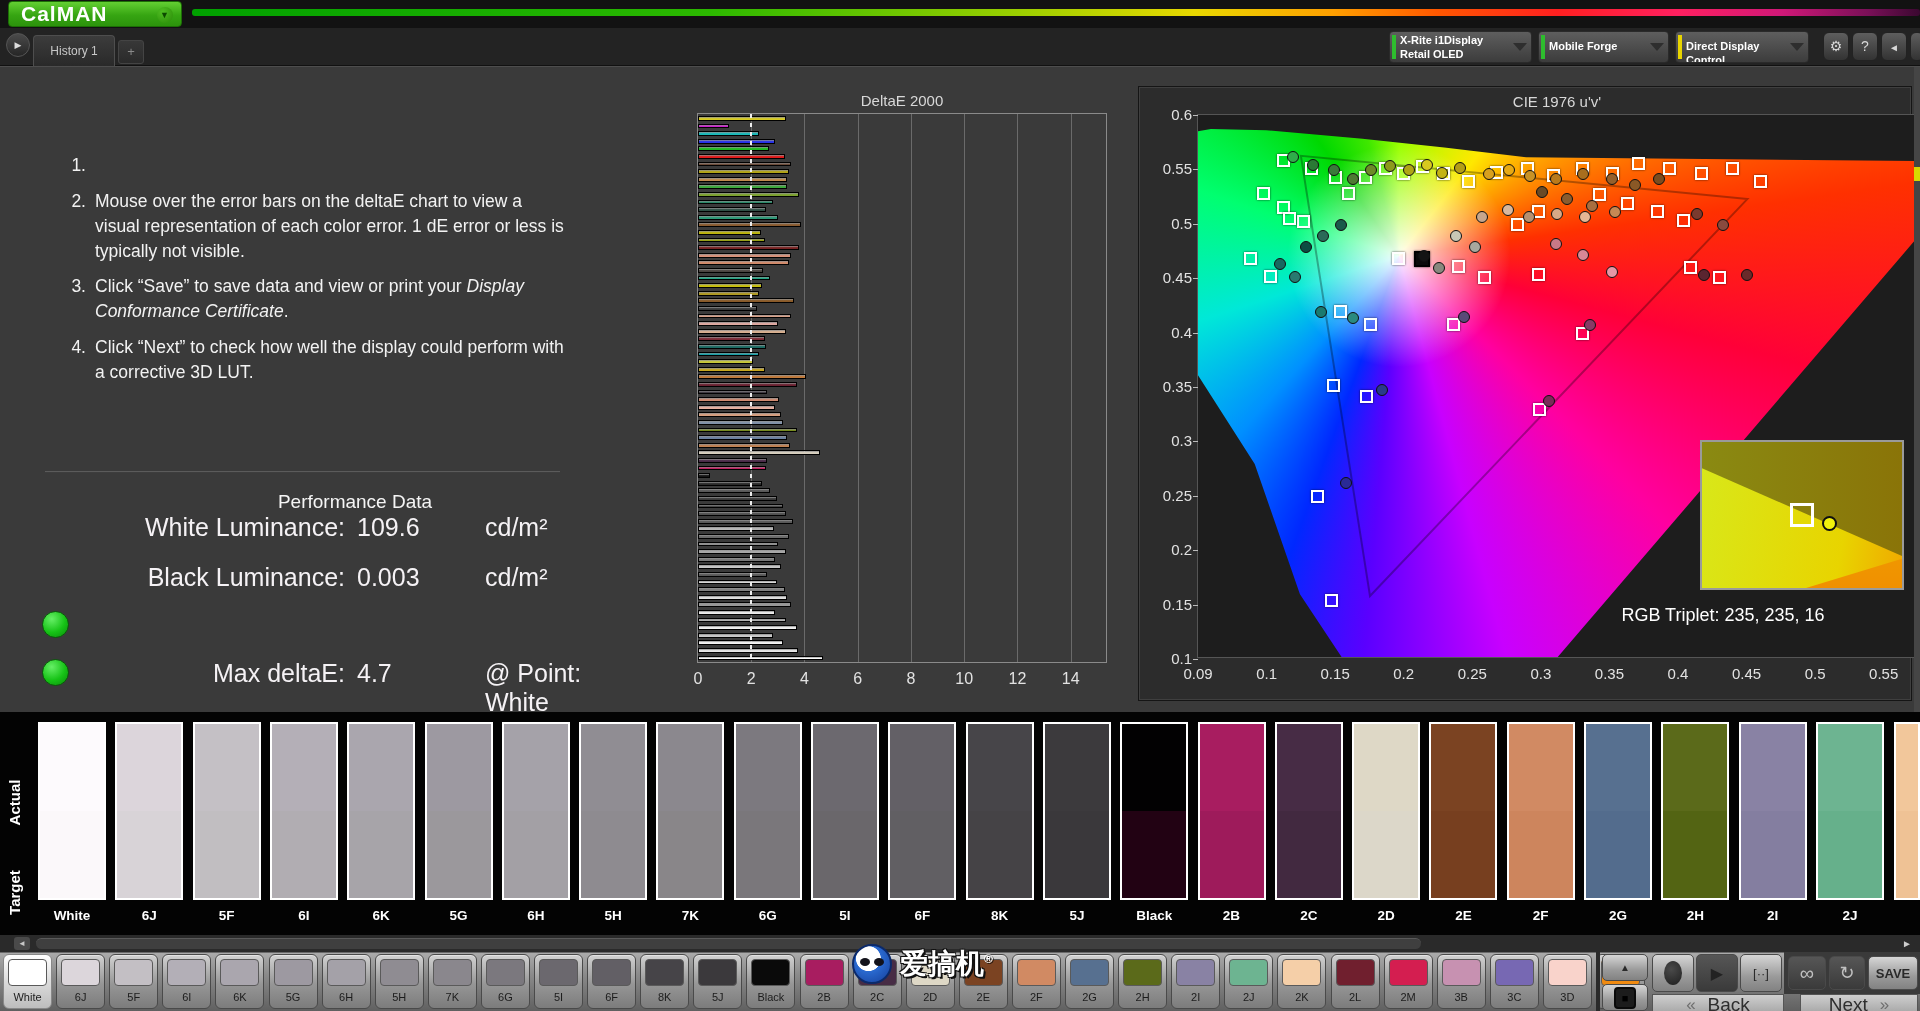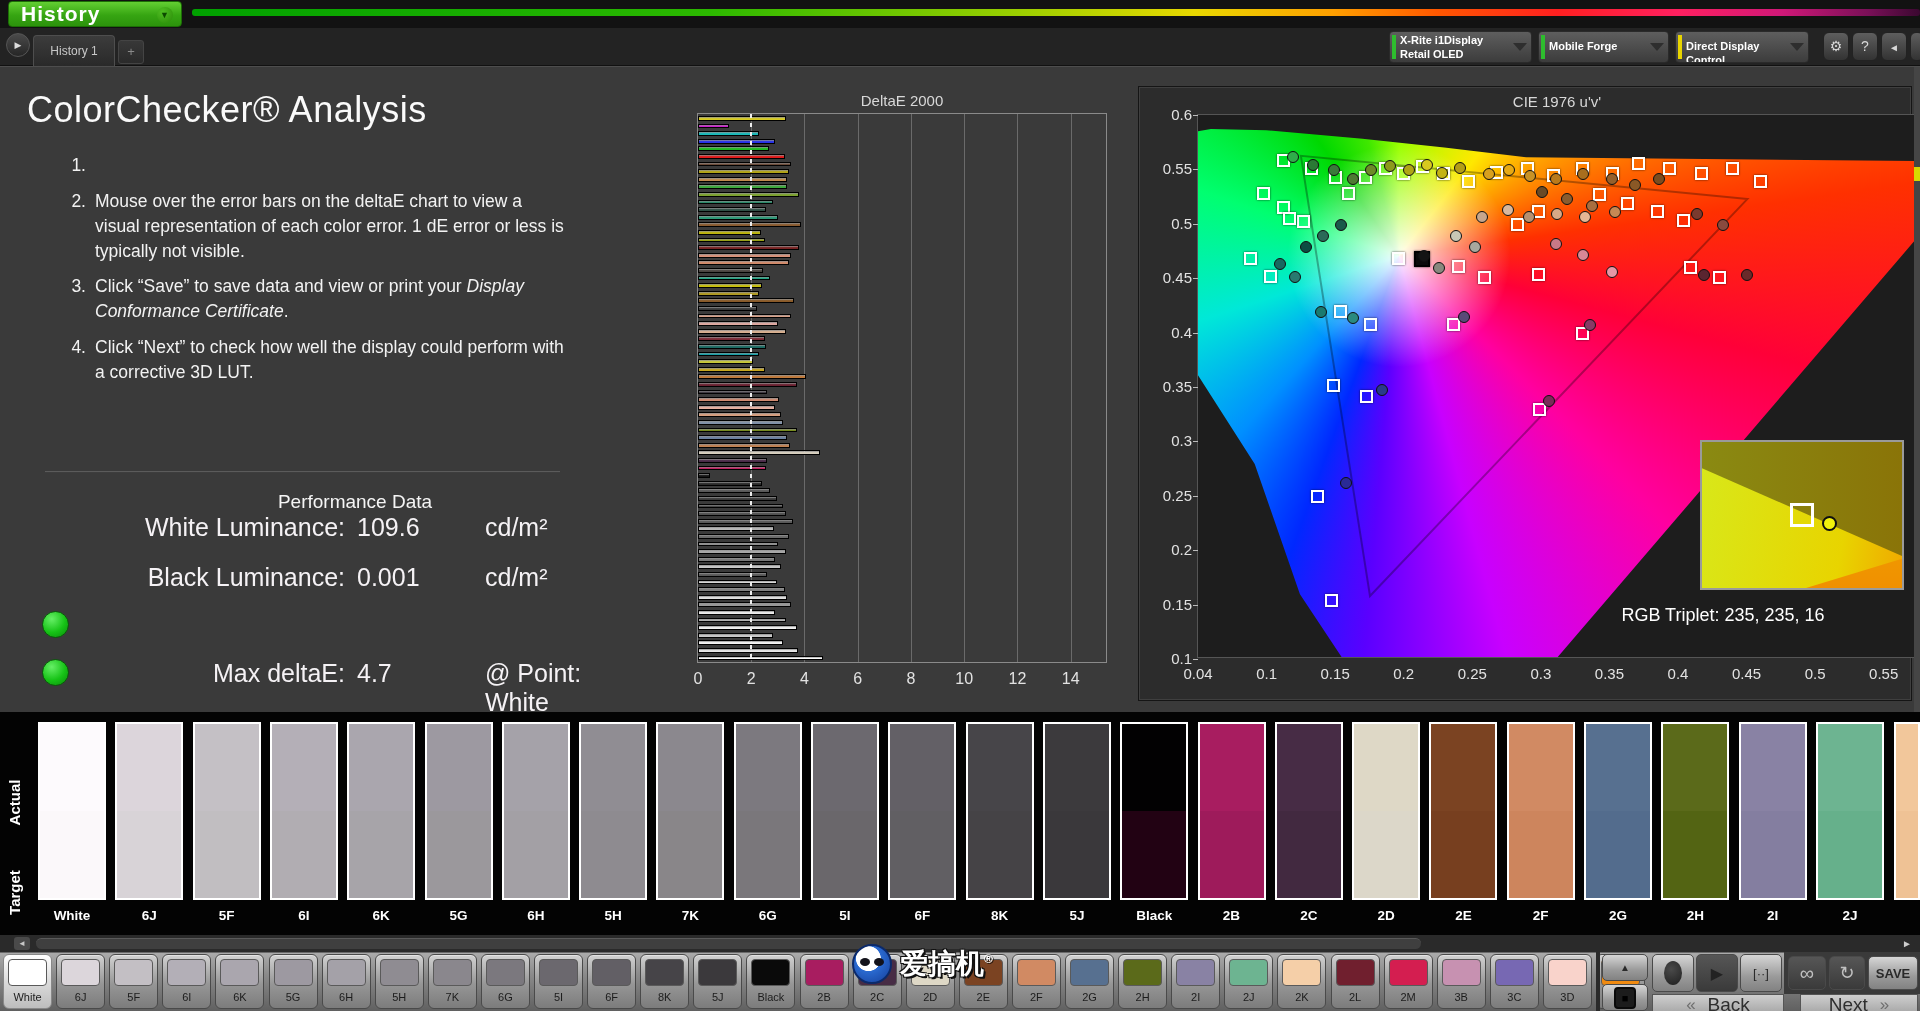--- a/index.html
+++ b/index.html
@@ -112,21 +112,21 @@
   .wm-text { color:#fff; font-size:28px; font-weight:bold; margin-left:8px; text-shadow:2px 2px 0 #101010, -1px -1px 0 #101010, 1px -1px 0 #101010, -1px 1px 0 #101010; }
   .wm-reg { color:#fff; font-size:12px; vertical-align:super; text-shadow:1px 1px 0 #101010; }
 </style>
 </head>
 <body>
 
 <div class="screen">
 
   <div class="topbar">
     <div class="logo-btn">
-      <span>History</span>
+      <span>CalMAN</span>
       <span class="logo-caret">▼</span>
     </div>
     <div class="rainbow"></div>
   </div>
 
   <div class="tabbar">
     <div class="panel-toggle"><span>▶</span></div>
     <div class="tab">
         <span>History 1</span>
       </div>
@@ -147,21 +147,20 @@
       <div class="mlabel" style="top:8px;">Direct Display Control</div>
       <div class="mcaret"></div>
     </div>
     <div class="winbtn" style="left:1823px;"><span>⚙</span></div>
     <div class="winbtn" style="left:1852px;"><span>?</span></div>
     <div class="winbtn" style="left:1881px;"><span style="font-size:10px;">◄</span></div>
     <div class="winbtn" style="left:1910px; width:14px;"></div>
   </div>
 
   <div class="main">
-    <div class="page-title">ColorChecker® Analysis</div>
     <div class="steps" id="steps">
         <div class="step">
           <div class="num">1.</div>
         </div>
         <div class="step">
           <div class="num">2.</div>
           <div><span>Mouse over the error bars on the deltaE chart to view a visual representation of each color error. 1 dE error or less is typically not visible.</span><br></div>
         </div>
         <div class="step">
           <div class="num">3.</div>
@@ -175,21 +174,21 @@
     <div class="divider"></div>
     <div class="perf-heading">Performance Data</div>
 
     <div class="perf-row" style="top:446px;">
       <div class="plabel">White Luminance:</div>
       <div class="pvalue">109.6</div>
       <div class="punit">cd/m²</div>
     </div>
     <div class="perf-row" style="top:496px;">
       <div class="plabel">Black Luminance:</div>
-      <div class="pvalue">0.001</div>
+      <div class="pvalue">0.003</div>
       <div class="punit">cd/m²</div>
     </div>
 
     <div class="status-dot" style="top: 544px; box-shadow: 0px 0px 0px 0px; background: radial-gradient(circle at 35% 28%, rgb(102, 239, 102), rgb(22, 195, 22) 55%, rgb(10, 138, 10));"></div>
     <div class="status-dot" style="top: 592px; background: radial-gradient(circle at 35% 28%, rgb(102, 239, 102), rgb(22, 195, 22) 55%, rgb(10, 138, 10));"></div>
     <div class="perf-row" style="top:592px;">
       <div class="plabel">Max deltaE:</div>
       <div class="pvalue">4.7</div>
       <div class="punit">@ Point: White</div>
     </div>
@@ -415,21 +414,21 @@
           <div class="cie-ylabel" style="left: -52px; top: 317.4px;">0.3</div>
           <div style="position: absolute; left: -5px; top: 326.4px; width: 5px; height: 1px; background: rgb(187, 187, 187);"></div>
           <div class="cie-ylabel" style="left: -52px; top: 371.8px;">0.25</div>
           <div style="position: absolute; left: -5px; top: 380.8px; width: 5px; height: 1px; background: rgb(187, 187, 187);"></div>
           <div class="cie-ylabel" style="left: -52px; top: 426.2px;">0.2</div>
           <div style="position: absolute; left: -5px; top: 435.2px; width: 5px; height: 1px; background: rgb(187, 187, 187);"></div>
           <div class="cie-ylabel" style="left: -52px; top: 480.6px;">0.15</div>
           <div style="position: absolute; left: -5px; top: 489.6px; width: 5px; height: 1px; background: rgb(187, 187, 187);"></div>
           <div class="cie-ylabel" style="left: -52px; top: 535px;">0.1</div>
           <div style="position: absolute; left: -5px; top: 544px; width: 5px; height: 1px; background: rgb(187, 187, 187);"></div>
-          <div class="cie-xlabel" style="left: -22px;">0.04</div>
+          <div class="cie-xlabel" style="left: -22px;">0.09</div>
           <div class="cie-xlabel" style="left: 46.5714px;">0.1</div>
           <div class="cie-xlabel" style="left: 115.143px;">0.15</div>
           <div class="cie-xlabel" style="left: 183.714px;">0.2</div>
           <div class="cie-xlabel" style="left: 252.286px;">0.25</div>
           <div class="cie-xlabel" style="left: 320.857px;">0.3</div>
           <div class="cie-xlabel" style="left: 389.429px;">0.35</div>
           <div class="cie-xlabel" style="left: 458px;">0.4</div>
           <div class="cie-xlabel" style="left: 526.571px;">0.45</div>
           <div class="cie-xlabel" style="left: 595.143px;">0.5</div>
           <div class="cie-xlabel" style="left: 663.714px;">0.55</div>

